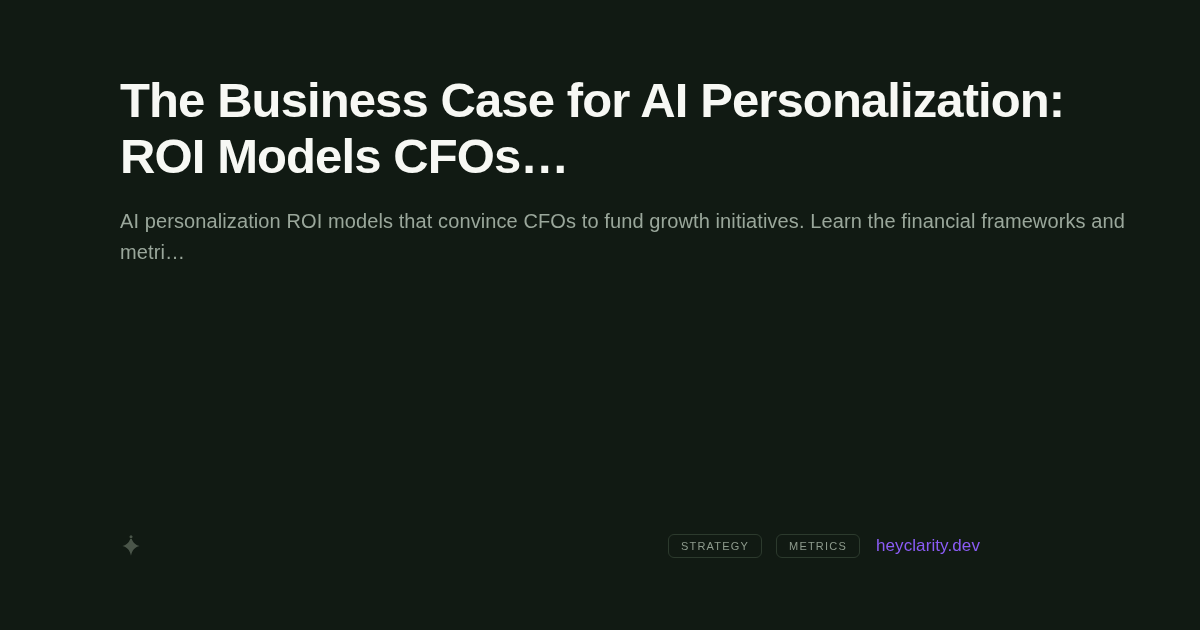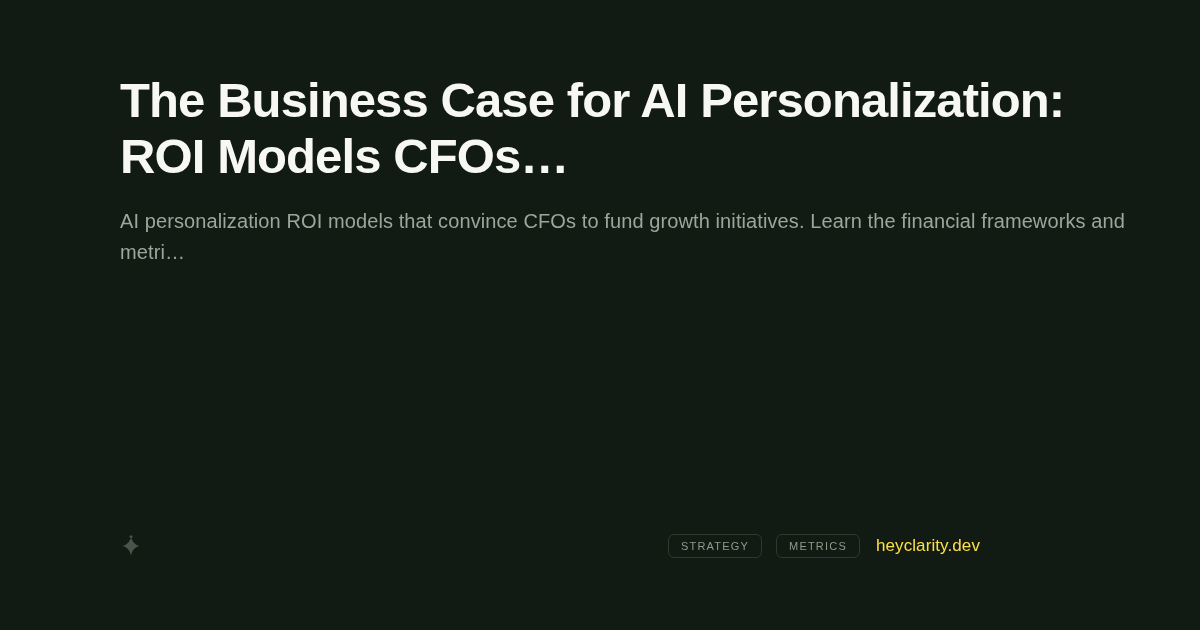--- a/index.html
+++ b/index.html
@@ -99,21 +99,21 @@
     letter-spacing: 1.2px;
     color: #8e9b8d;
     background: transparent;
     white-space: nowrap;
   }
 
   .site-domain {
     font-size: 17px;
     font-weight: 400;
     letter-spacing: 0.1px;
-    color: #fde047;
+    color: #8b5cf6;
     white-space: nowrap;
   }
 </style>
 </head>
 <body>
 
 <div class="og-card">
 
   <div class="content">
     <h1 class="title">The Business Case for AI Personalization: ROI Models CFOs…</h1>

